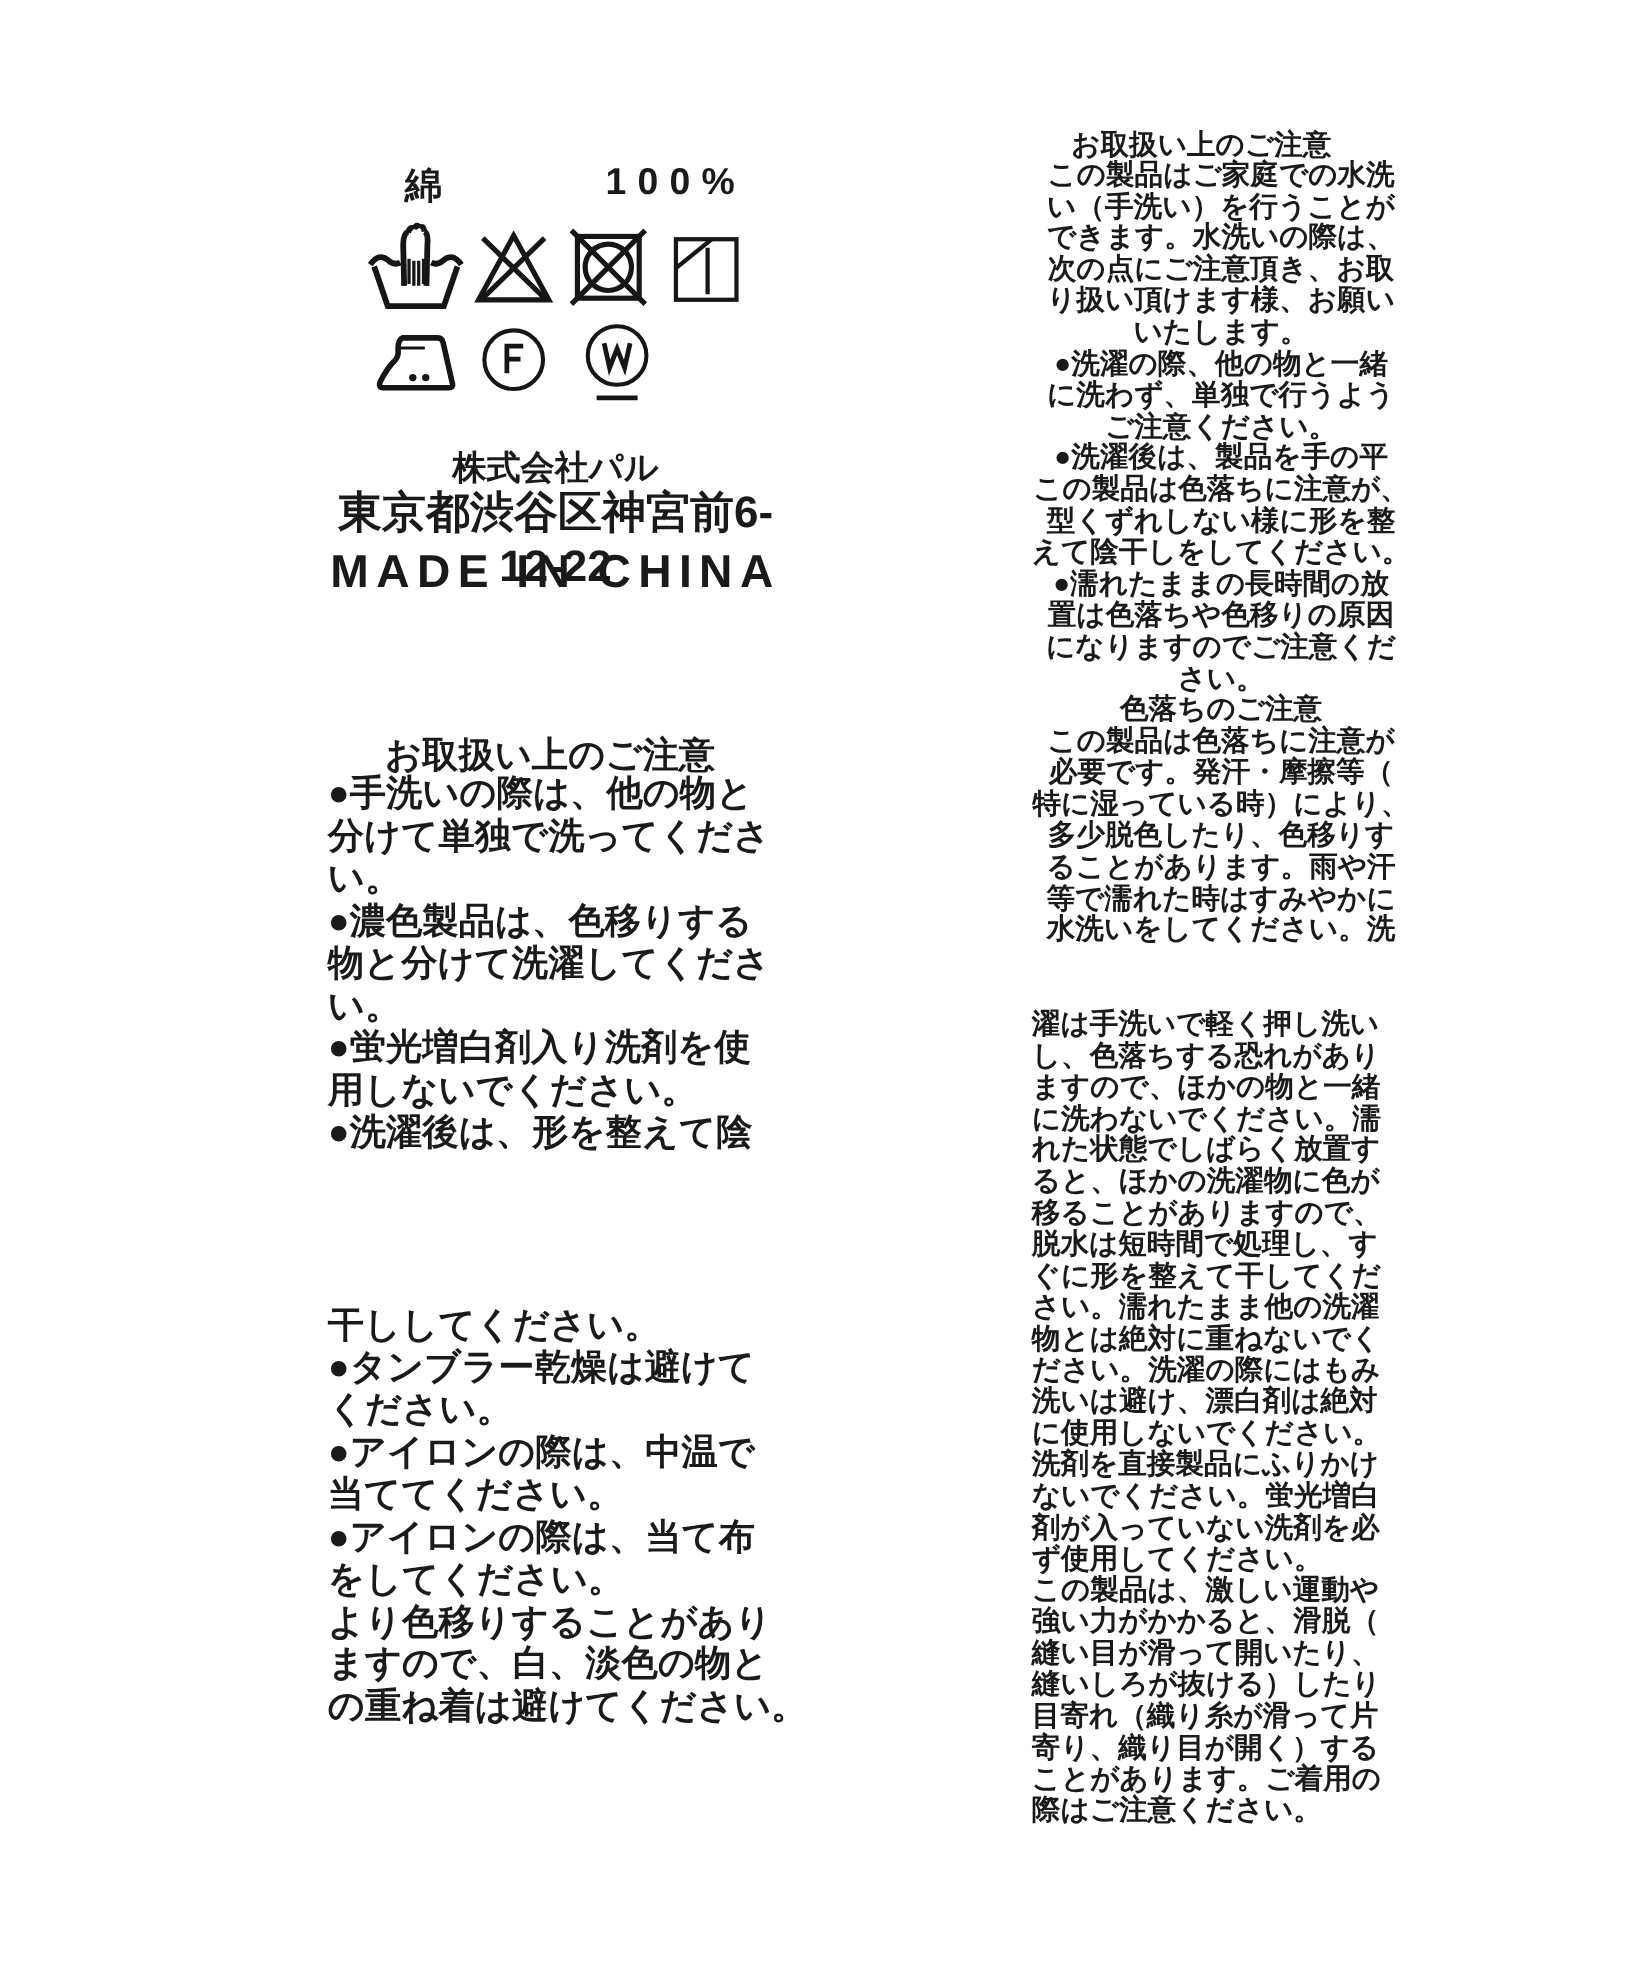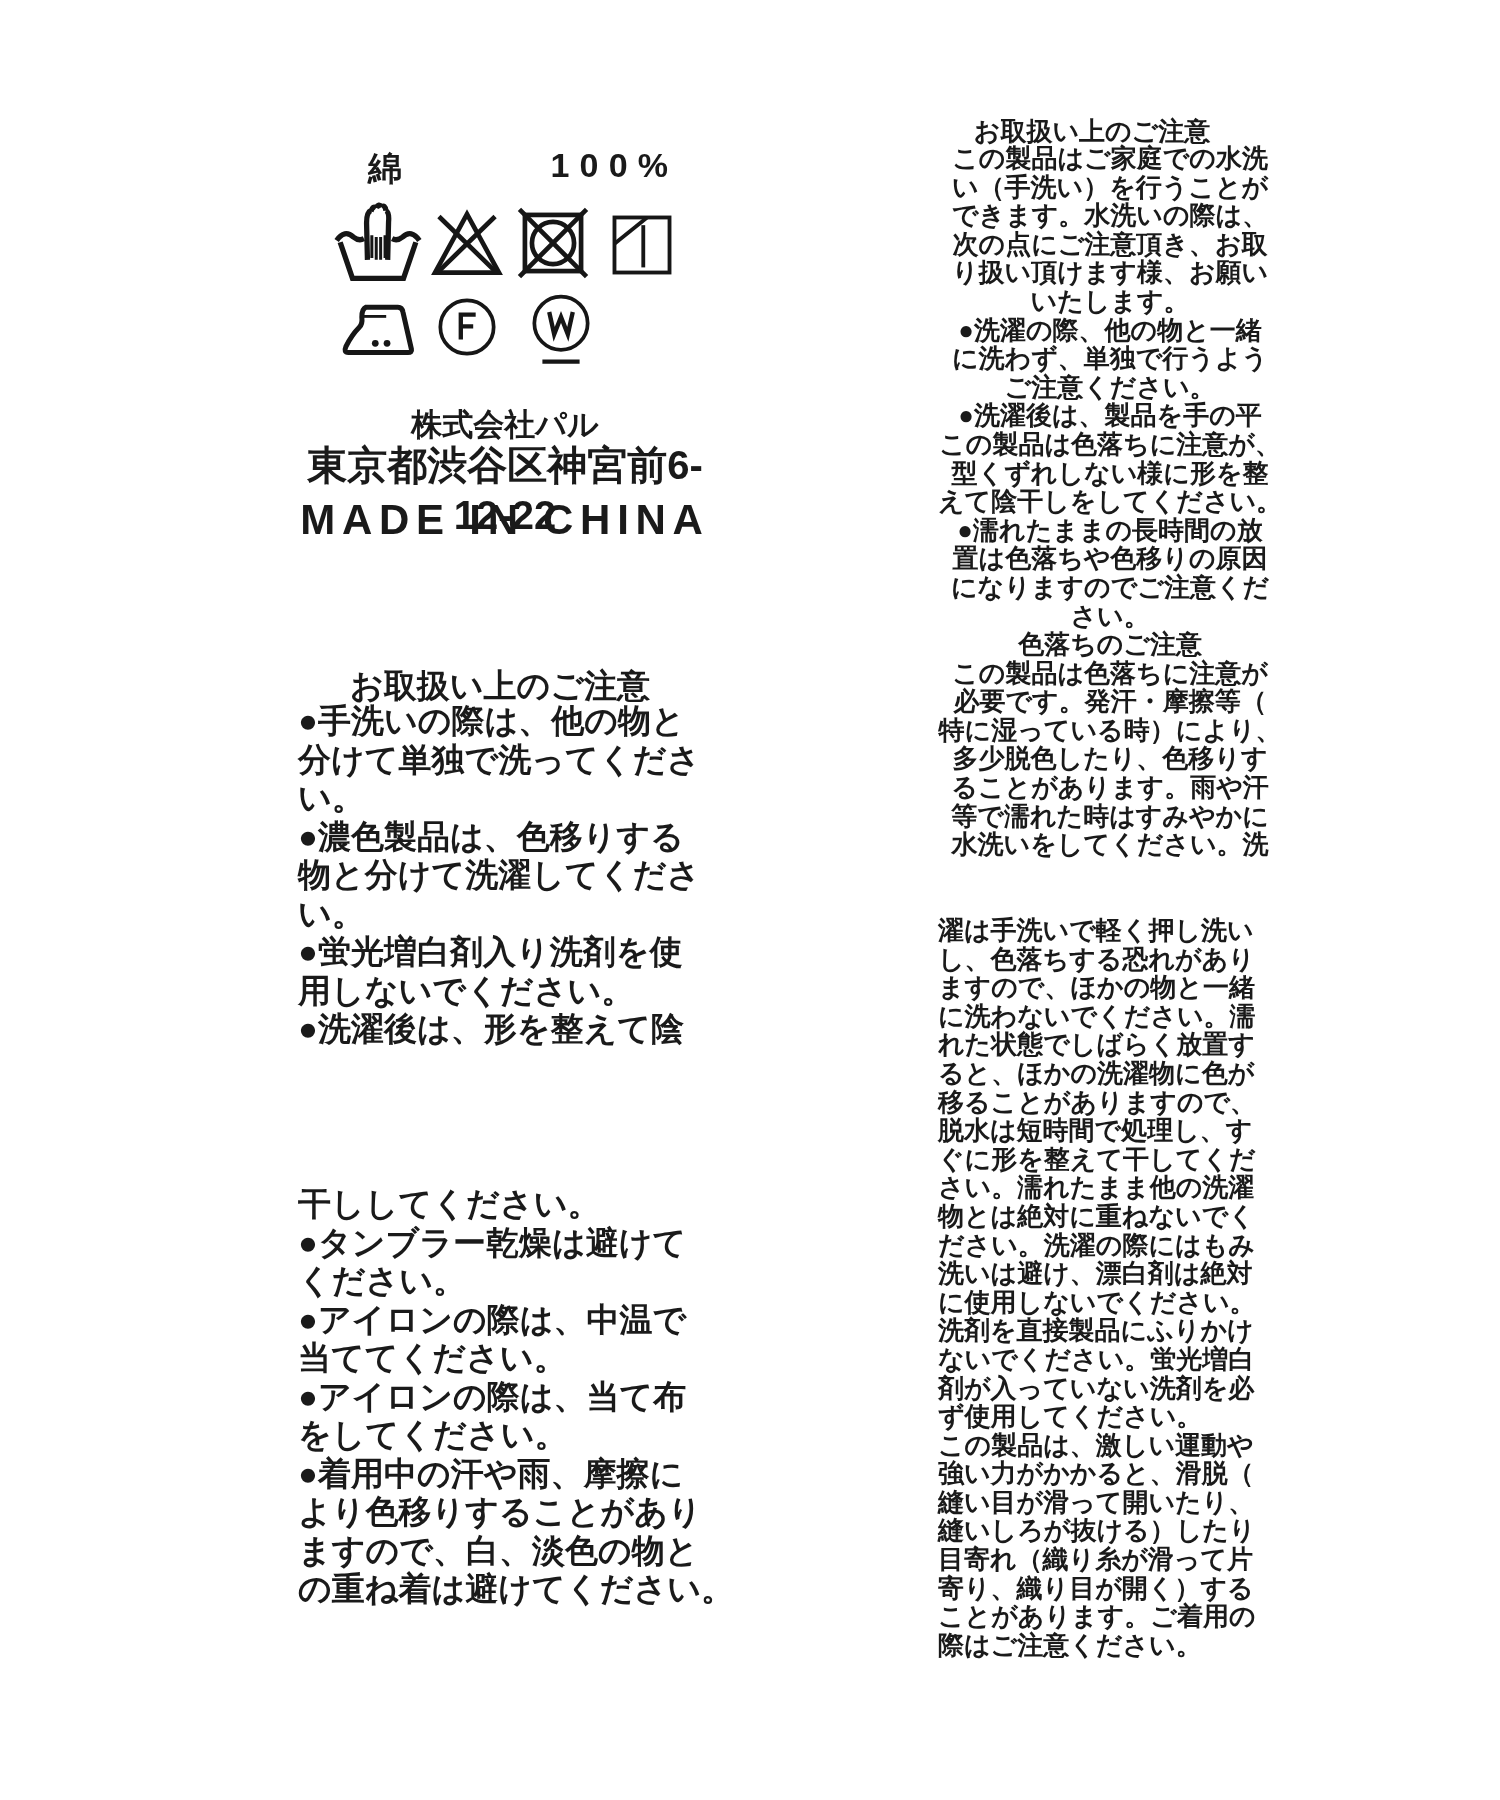--- a/index.html
+++ b/index.html
@@ -106,21 +106,20 @@
     <div class="line">●洗濯後は、形を整えて陰</div>
   </div>
 <div class="abs left-block" id="left-block2">
     <div class="line">干ししてください。</div>
     <div class="line">●タンブラー乾燥は避けて</div>
     <div class="line">ください。</div>
     <div class="line">●アイロンの際は、中温で</div>
     <div class="line">当ててください。</div>
     <div class="line">●アイロンの際は、当て布</div>
     <div class="line">をしてください。</div>
-    <div class="line">●着用中の汗や雨、摩擦に</div>
     <div class="line">より色移りすることがあり</div>
     <div class="line">ますので、白、淡色の物と</div>
     <div class="line">の重ね着は避けてください。</div>
   </div>
 
 <div class="abs ctext" id="right-heading">お取扱い上のご注意</div>
 <div class="abs right-block" id="right-block1">
     <div class="line">この製品はご家庭での水洗</div>
     <div class="line">い（手洗い）を行うことが</div>
     <div class="line">できます。水洗いの際は、</div>

